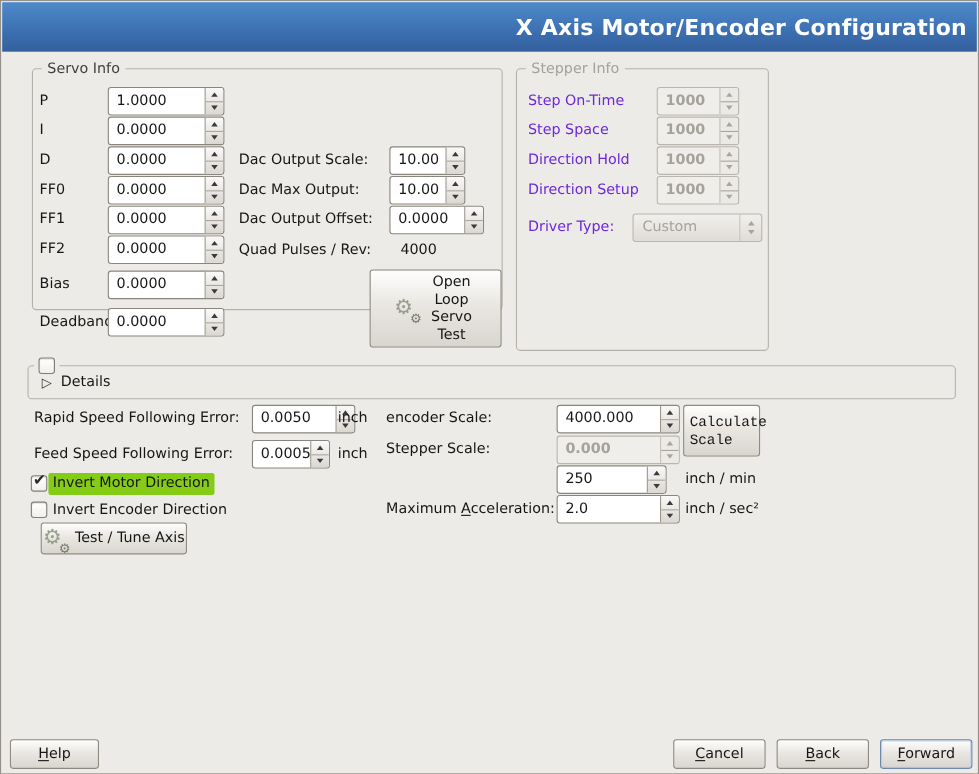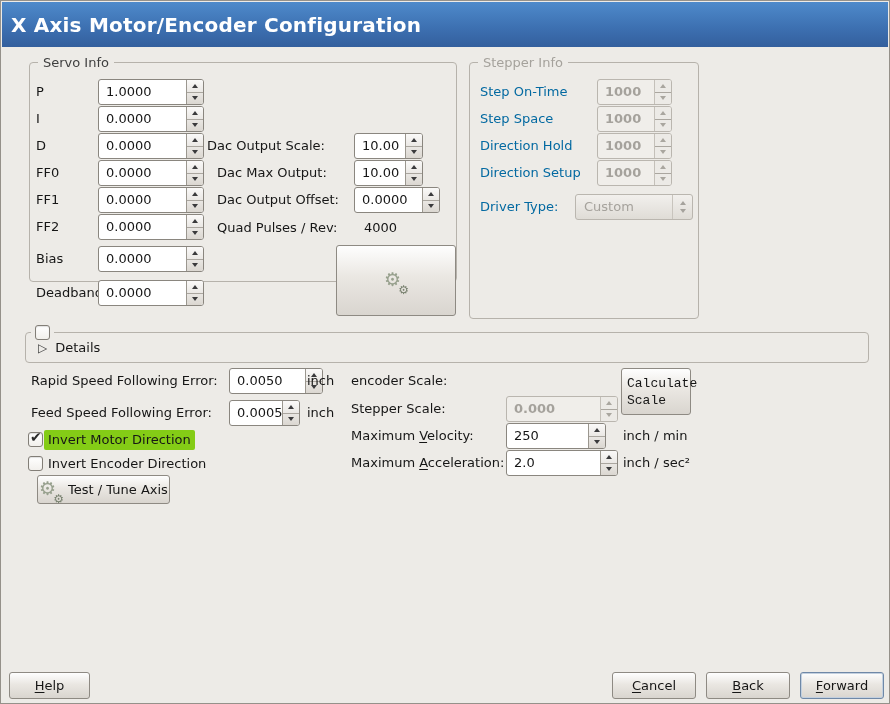--- a/index.html
+++ b/index.html
@@ -8,33 +8,33 @@
     font-family:"DejaVu Sans","Liberation Sans",sans-serif;
     font-size:13px; color:#161616; background:#d8d4cf;
   }
   .window {
     position:absolute; left:0; top:0; width:890px; height:704px;
     background:#edebe7; border:1px solid #95918a;
   }
   .titlebar {
     position:absolute; left:1px; top:1px; width:886px; height:45px;
     background:linear-gradient(to bottom,#4e8acb 0%,#3c6fb0 60%,#335f9d 100%);
-    display:flex; align-items:center; padding:0 9px;
+    display:flex; align-items:center; padding:0 9px;justify-content:flex-end;
   }
   .title { color:#ffffff; font-weight:bold; font-size:20px; letter-spacing:.2px; }
 
   .frame { position:absolute; border:1px solid #b6b2ab; border-radius:4px; }
   .legend {
     position:absolute; top:-9px; left:8px; background:#edebe7;
     padding:0 5px; line-height:17px; color:#3f3f3f; white-space:nowrap;
   }
   .frame.disabled .legend { color:#a5a29c; }
 
   .lbl { position:absolute; line-height:26px; white-space:nowrap; }
-  .lbl.disabled { color:#0369a1; }
+  .lbl.disabled { color:#6d28d9; }
   .bold { font-weight:bold; }
   .mn { text-decoration:underline; text-underline-offset:2px; }
 
   .spin {
     position:absolute; height:26px; display:flex; background:#ffffff;
     border:1px solid #8a867f; border-radius:3px; overflow:hidden;
   }
   .spin .val { flex:1; line-height:24px; padding:0 7px; white-space:nowrap; overflow:hidden; }
   .spin .steppers {
     width:17px; display:flex; flex-direction:column;
@@ -185,21 +185,21 @@
         </div>
     </div>
     <div class="spin" style="left:68px;top:217px;width:106px">
       <div class="val">0.0000</div>
       <div class="steppers">
           <div class="step up"></div>
           <div class="step down"></div>
         </div>
     </div>
 
-    <span class="lbl" style="left:177px;top:70px">Dac Output Scale:</span>
+    <span class="lbl" style="left:187px;top:70px">Dac Output Scale:</span>
     <span class="lbl" style="left:187px;top:97px">Dac Max Output:</span>
     <span class="lbl" style="left:187px;top:124px">Dac Output Offset:</span>
     <span class="lbl" style="left:187px;top:152px">Quad Pulses / Rev:</span>
     <span class="lbl" style="left:334px;top:152px">4000</span>
 
     <div class="spin" style="left:324px;top:70px;width:69px">
       <div class="val">10.00</div>
       <div class="steppers">
           <div class="step up"></div>
           <div class="step down"></div>
@@ -215,20 +215,21 @@
     <div class="spin" style="left:324px;top:124px;width:86px">
       <div class="val">0.0000</div>
       <div class="steppers">
           <div class="step up"></div>
           <div class="step down"></div>
         </div>
     </div>
 
     <div class="btn" style="left:306px;top:182px;width:120px;height:71px">
       <span class="gear-icon"></span>
+      <span class="btn-text-multiline">Open Loop Servo Test</span>
     </div>
   </div>
 
   <div class="frame disabled" style="left:468px;top:61px;width:230px;height:257px">
     <span class="legend">Stepper Info</span>
 
     <span class="lbl disabled" style="left:10px;top:16px">Step On-Time</span>
     <span class="lbl disabled" style="left:10px;top:43px">Step Space</span>
     <span class="lbl disabled" style="left:10px;top:70px">Direction Hold</span>
     <span class="lbl disabled" style="left:10px;top:97px">Direction Setup</span>
@@ -304,34 +305,40 @@
 
   <div class="check" style="left:27px;top:455px"></div>
   <span class="lbl" style="left:47px;top:453px;line-height:20px">Invert Encoder Direction</span>
 
   <div class="btn" style="left:36px;top:474px;width:133px;height:29px">
     <span class="gear-icon"></span>
     <span>Test / Tune Axis</span>
   </div>
 
   <span class="lbl" style="left:350px;top:367px">encoder Scale:</span>
+  <div class="spin" style="left:505px;top:367px;width:112px">
+    <div class="val">4000.000</div>
+    <div class="steppers">
+        <div class="step up"></div>
+        <div class="step down"></div>
+      </div>
+  </div>
   <div class="btn calc" style="left:620px;top:367px;width:70px;height:47px">
     <span class="btn-text-wrap">Calculate Scale</span>
   </div>
 
   <span class="lbl" style="left:350px;top:395px">Stepper Scale:</span>
   <div class="spin disabled" style="left:505px;top:395px;width:112px">
     <div class="val">0.000</div>
     <div class="steppers">
         <div class="step up"></div>
         <div class="step down"></div>
       </div>
   </div>
 
-  <span class="lbl" style="left:350px;top:422px"><span>Maximum </span><span class="mn">V</span><span>elocity:</span></span>
   <div class="spin" style="left:505px;top:422px;width:100px">
     <div class="val">250</div>
     <div class="steppers">
         <div class="step up"></div>
         <div class="step down"></div>
       </div>
   </div>
   <span class="lbl" style="left:622px;top:422px">inch / min</span>
 
   <span class="lbl" style="left:350px;top:449px"><span>Maximum </span><span class="mn">A</span><span>cceleration:</span></span>

